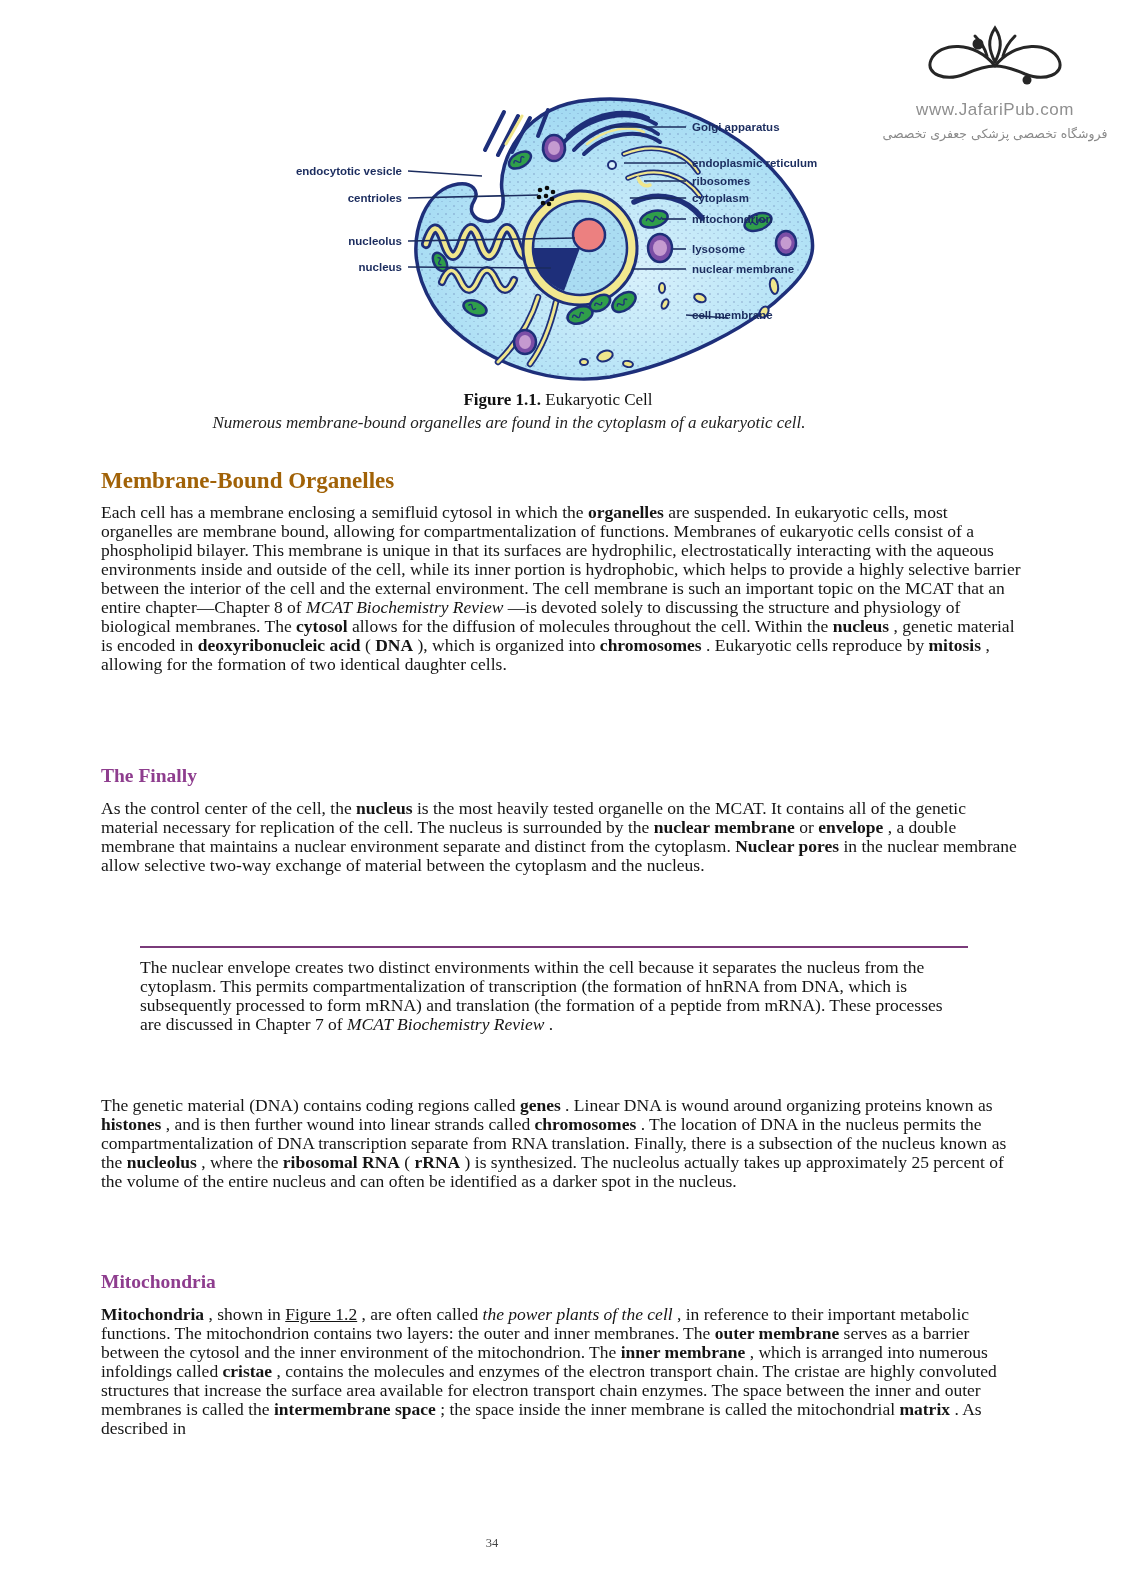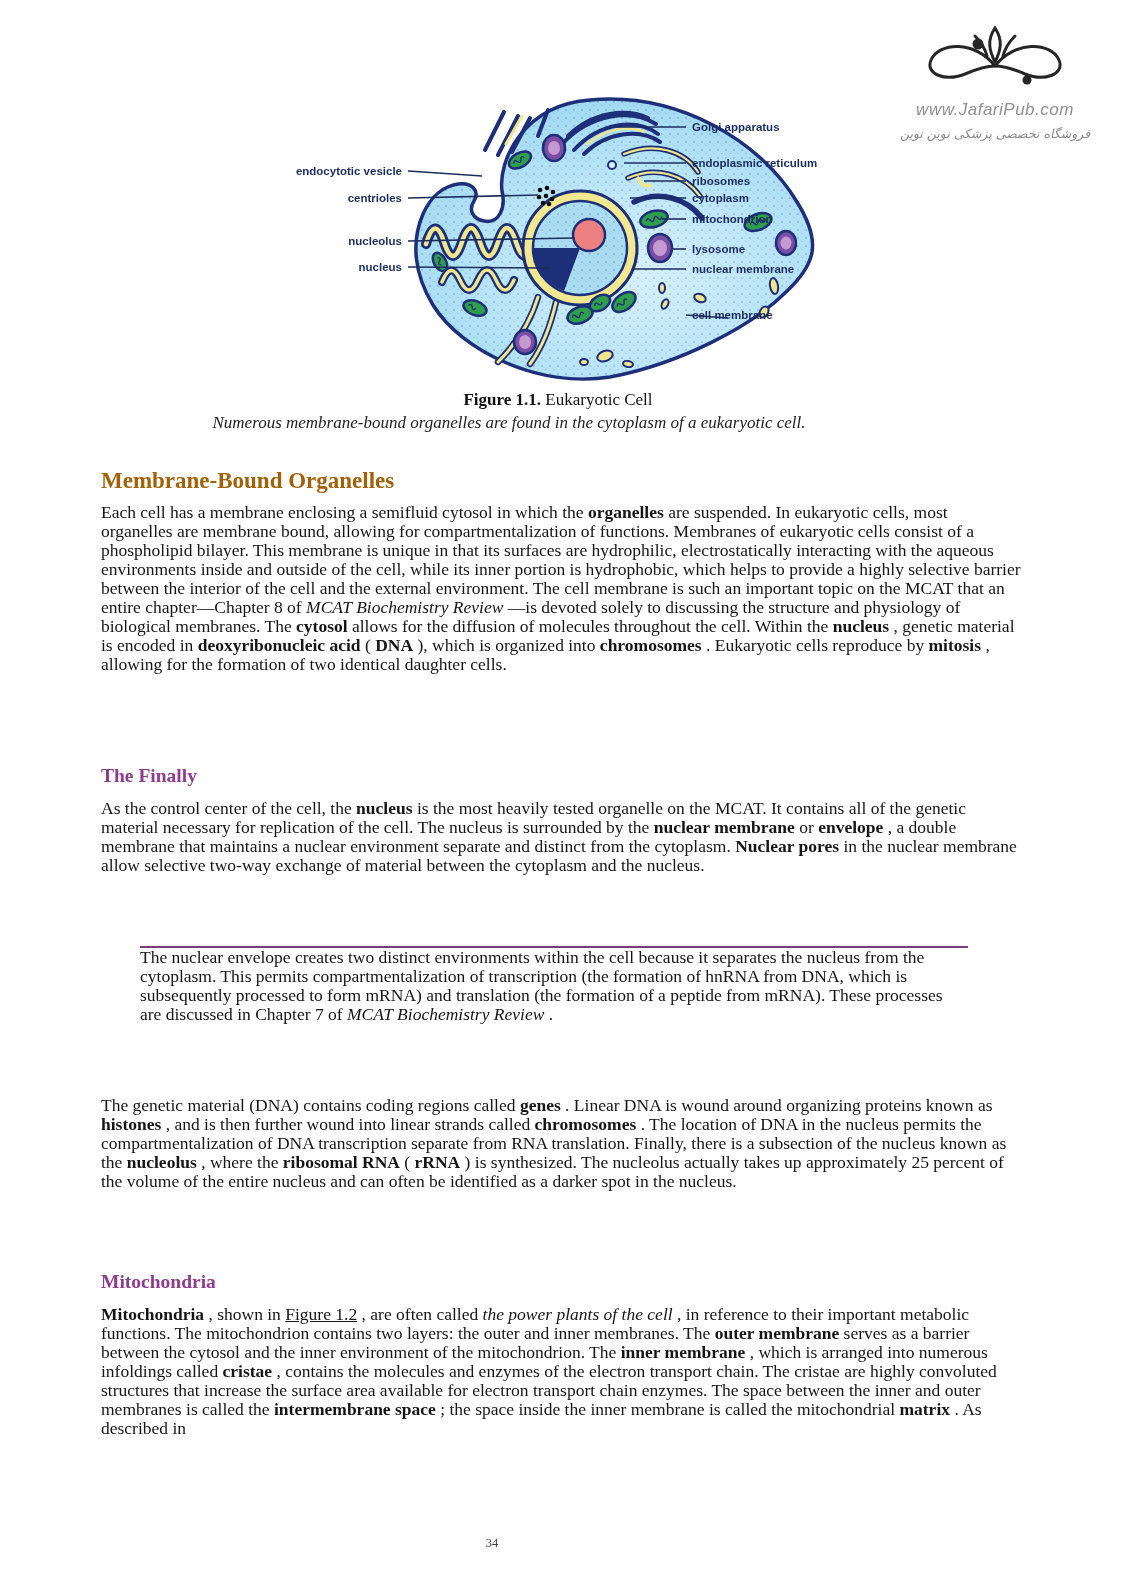--- a/index.html
+++ b/index.html
@@ -3,59 +3,59 @@
 <meta charset="utf-8">
 <style>
   * { margin:0; padding:0; box-sizing:border-box; }
   html,body { background:#ffffff; }
   body {
     width:1122px; height:1587px; position:relative;
     font-family:"Liberation Serif", serif; color:#111;
     overflow:hidden;
   }
   
-  .logo { position:absolute; top:22px; left:880px; width:230px; text-align:center;font-style:italic; }
+  .logo { position:absolute; top:22px; left:880px; width:230px; text-align:center; }
   .logo svg { display:block; margin:0 auto; }
   .logo-url { font-family:"Liberation Sans", sans-serif; font-size:17px; color:#8f8f8f; letter-spacing:.5px; }
   .logo-fa { font-family:"DejaVu Sans", sans-serif; font-size:12.5px; color:#8a8a8a; margin-top:6px; direction:rtl; }
   
   .diagram { position:absolute; left:292px; top:92px; }
   .diagram text { font-family:"Liberation Sans", sans-serif; font-weight:bold; font-size:11.5px; fill:#1b2c5e; }
   
   .fig-caption { position:absolute; top:390px; left:0; width:1116px; text-align:center; font-size:17px; }
   .fig-caption .lbl { font-weight:bold; }
   .fig-subcaption { position:absolute; top:413px; left:0; width:1018px; text-align:center; font-size:17px; font-style:italic; color:#222; }
   
   .col { position:absolute; left:101px; width:920px; }
   h1.sec { font-size:23px; font-weight:bold; color:#a16207;margin-top:15px; }
   h2.sec { font-size:19.5px; font-weight:bold; color:#8e3d8e; }
   p.body { font-size:17.5px; line-height:19px; color:#151515; }
   .bridge { position:absolute; left:140px; width:828px; }
   .bridge-title { font-size:18.5px; font-weight:normal; color:#8a4a8a; letter-spacing:1px; }
   .bridge-rule { height:2px; background:#7a3b7a; border:0; margin-top:5px; width:828px; }
-  .bridge p.body { }
+  .bridge p.body { margin-top:10px; }
   .page-num { position:absolute; top:1536px; left:0; width:984px; text-align:center; font-size:12.5px; color:#444; }
 </style>
 </head>
 <body>
 
 <div class="logo">
   <svg width="160" height="78" viewBox="0 0 160 78">
     <g fill="none" stroke="#262626" stroke-width="3" stroke-linecap="round">
       <path d="M80 44 C60 18 24 20 16 38 C10 52 30 60 50 52 C64 46 72 44 80 44"></path>
       <path d="M80 44 C100 18 136 20 144 38 C150 52 130 60 110 52 C96 46 88 44 80 44"></path>
       <path d="M80 40 C74 28 72 18 80 6 C88 18 86 28 80 40" fill="#ffffff"></path>
       <path d="M60 14 C66 20 70 26 72 34"></path>
       <path d="M100 14 C94 20 90 26 88 34"></path>
     </g>
     <circle cx="63" cy="22" r="5.5" fill="#262626"></circle>
     <circle cx="112" cy="58" r="4.5" fill="#262626"></circle>
   </svg>
   <div class="logo-url">www.JafariPub.com</div>
-  <div class="logo-fa">فروشگاه تخصصی پزشکی نوین نوین</div>
+  <div class="logo-fa">فروشگاه تخصصی پزشکی جعفری تخصصی</div>
 </div>
 
 <svg class="diagram" width="580" height="300" viewBox="0 0 580 300">
   <defs>
     <pattern id="stipple" width="8" height="8" patternUnits="userSpaceOnUse">
       <circle cx="2" cy="2" r="0.7" fill="#1e2f7a" opacity="0.45"></circle>
       <circle cx="6" cy="5.5" r="0.6" fill="#1e2f7a" opacity="0.3"></circle>
     </pattern>
     <radialGradient id="cellgrad" cx="55%" cy="62%" r="75%">
       <stop offset="0%" stop-color="#d8f1fb"></stop>

